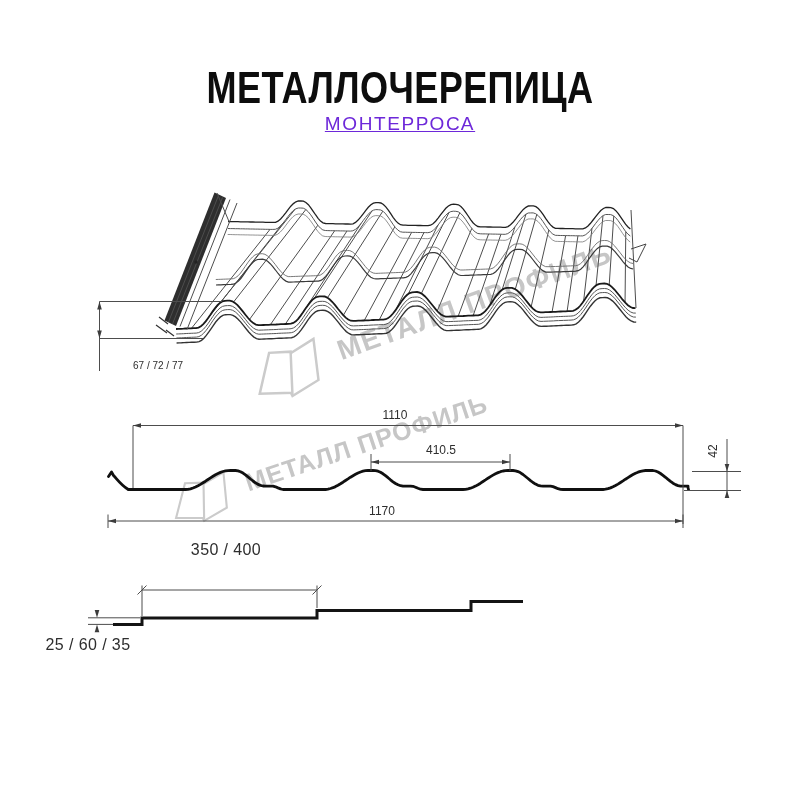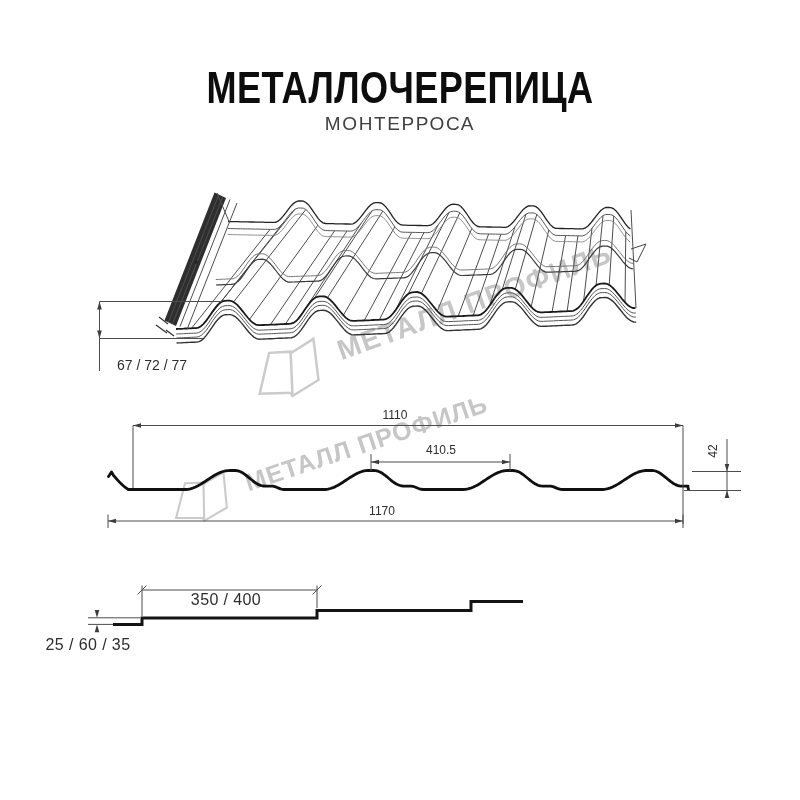--- a/index.html
+++ b/index.html
@@ -12,22 +12,22 @@
   
   .title{
     left:400px;top:88px;
     transform:translate(-50%,-50%) scaleX(0.82);
     font-size:44px;font-weight:bold;color:#0d0d0d;
     letter-spacing:0.5px;white-space:nowrap;
   }
   .subtitle{
     left:400px;top:124px;
     transform:translate(-50%,-50%);
-    font-size:19px;font-weight:500;color:#404040;
-    letter-spacing:1.6px;white-space:nowrap;
+    font-size:19px;font-weight:500;color:#6d28d9;
+    letter-spacing:1.6px;white-space:nowrap;text-decoration:underline;
   }
   
   .dim{
     transform:translate(-50%,-50%);
     font-size:12px;color:#2e2e2e;white-space:nowrap;
   }
   .dim-lg{font-size:16px;letter-spacing:0.4px;}
   .dim-rot{transform:translate(-50%,-50%) rotate(-90deg);}
   
   .wm{
@@ -182,19 +182,19 @@
     <line x1="88" y1="617.8" x2="140" y2="617.8" stroke="#6a6a6a"></line>
     <line x1="88" y1="624.4" x2="113" y2="624.4" stroke="#6a6a6a"></line>
     <polygon class="arrow" points="97,617.8 94.7,610 99.3,610"></polygon>
     <polygon class="arrow" points="97,624.4 94.7,632.2 99.3,632.2"></polygon>
   </g>
 </svg>
 
 <div class="abs title lbl">МЕТАЛЛОЧЕРЕПИЦА</div>
 <div class="abs subtitle lbl">МОНТЕРРОСА</div>
 
-<div class="abs dim lbl" style="left:152px;top:364.5px;font-size:14px">67 / 72 / 77</div>
+<div class="abs dim lbl" style="left:158px;top:364.5px;font-size:10px">67 / 72 / 77</div>
 <div class="abs dim lbl" style="left:395px;top:415px">1110</div>
 <div class="abs dim lbl" style="left:441px;top:450px">410.5</div>
 <div class="abs dim dim-rot lbl" style="left:713px;top:451px">42</div>
 <div class="abs dim lbl" style="left:382px;top:510.5px">1170</div>
-<div class="abs dim dim-lg lbl" style="left:226px;top:600px">350 / 400</div>
+<div class="abs dim dim-lg lbl" style="left:226px;top:550px">350 / 400</div>
 <div class="abs dim dim-lg lbl" style="left:88px;top:645px">25 / 60 / 35</div>
 
 </body></html>

